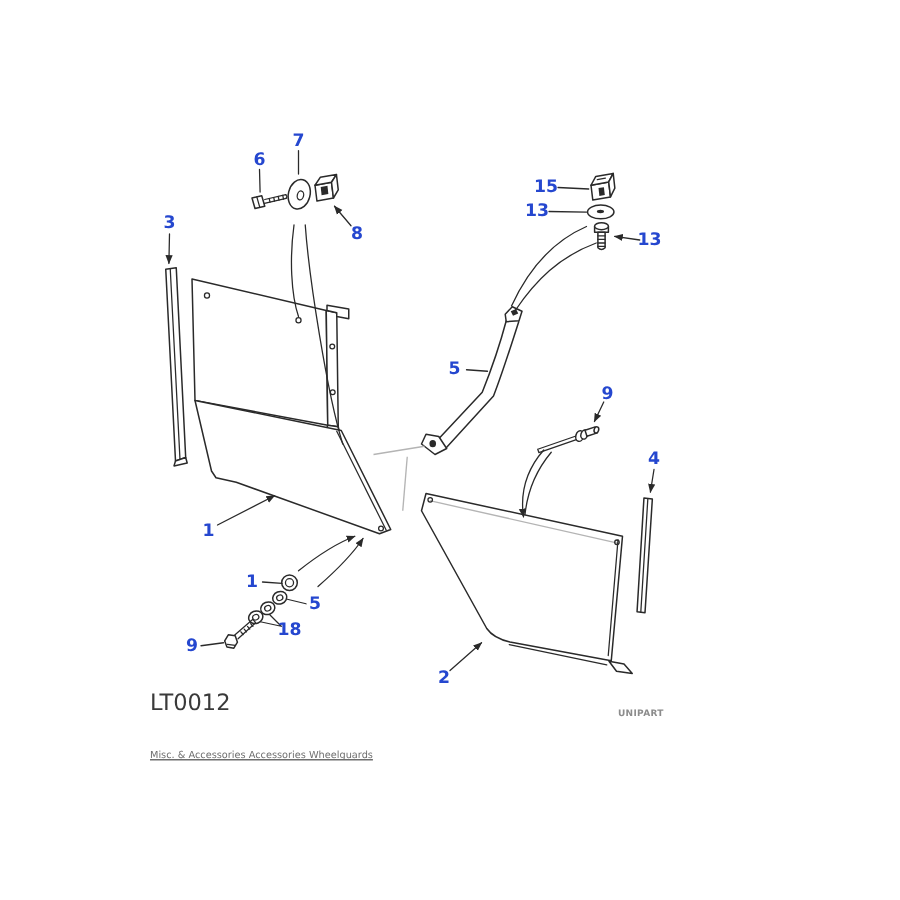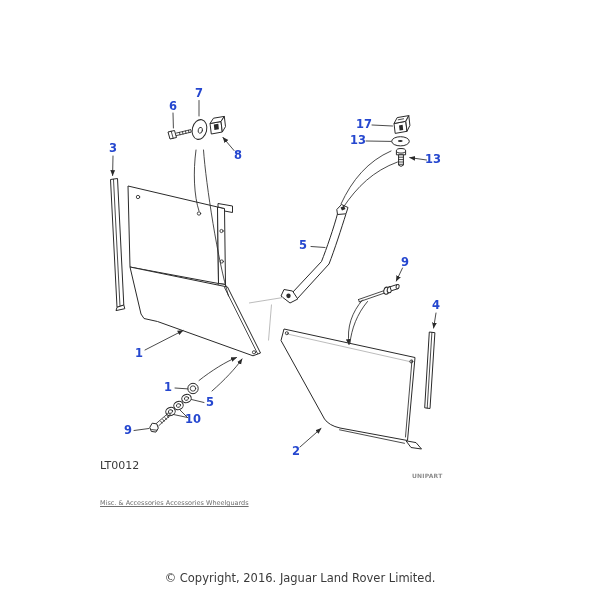--- a/index.html
+++ b/index.html
@@ -13,21 +13,21 @@
   .f  { stroke:var(--line,#2a2a2a); stroke-width:1; fill:#fff; stroke-linejoin:round; }
   .d  { fill:var(--line,#2a2a2a); stroke:none; }
   .g  { stroke:var(--muted,#b4b4b4); stroke-width:0.9; fill:none; }
   .thin { stroke-width:0.85; }
   
   .callout {
     position:absolute; transform:translate(-50%,-50%);
     font-weight:bold; font-size:11.5px; line-height:1;
     color:var(--callout,#2547cf); white-space:nowrap;
   }
-  .code      { position:absolute; left:100px; top:459px; font-size:11px;  color:var(--text,#3a3a3a);text-align:center; }
+  .code      { position:absolute; left:100px; top:459px; font-size:15px;  color:var(--text,#3a3a3a);text-align:center; }
   .category  { position:absolute; left:100px; top:499px; font-size:6.5px; color:var(--mutedtext,#6e6e6e);text-decoration:underline; }
   .brand     { position:absolute; left:412px; top:472px; font-size:6px; font-weight:bold;
                letter-spacing:0.2px; color:var(--brandtext,#8c8c8c); }
   .copyright { position:absolute; left:0; width:100%; top:571px; text-align:center;
                font-size:11.5px; color:var(--text,#3a3a3a); }
 </style>
 </head>
 <body>
 
 <div class="stage">
@@ -196,25 +196,24 @@
 
   <span class="callout" style="left:139px;top:354px">1</span>
   <span class="callout" style="left:296px;top:452px">2</span>
   <span class="callout" style="left:113px;top:149px">3</span>
   <span class="callout" style="left:436px;top:306px">4</span>
   <span class="callout" style="left:303px;top:246px">5</span>
   <span class="callout" style="left:173px;top:107px">6</span>
   <span class="callout" style="left:199px;top:94px">7</span>
   <span class="callout" style="left:238px;top:155.5px">8</span>
   <span class="callout" style="left:128px;top:430.5px">9</span>
-  <span class="callout" style="left:193px;top:420px">10</span>
+  <span class="callout" style="left:193px;top:420px">18</span>
   <span class="callout" style="left:210px;top:403px">5</span>
   <span class="callout" style="left:168px;top:388px">1</span>
   <span class="callout" style="left:433px;top:160px">13</span>
   <span class="callout" style="left:358px;top:141px">13</span>
-  <span class="callout" style="left:364px;top:124.5px">17</span>
+  <span class="callout" style="left:364px;top:124.5px">15</span>
   <span class="callout" style="left:405px;top:262.5px">9</span>
 
   <div class="code">LT0012</div>
   <div class="category">Misc. &amp; Accessories Accessories Wheelguards</div>
   <div class="brand">UNIPART</div>
-  <div class="copyright">© Copyright, 2016. Jaguar Land Rover Limited.</div>
 </div>
 
 </body></html>

